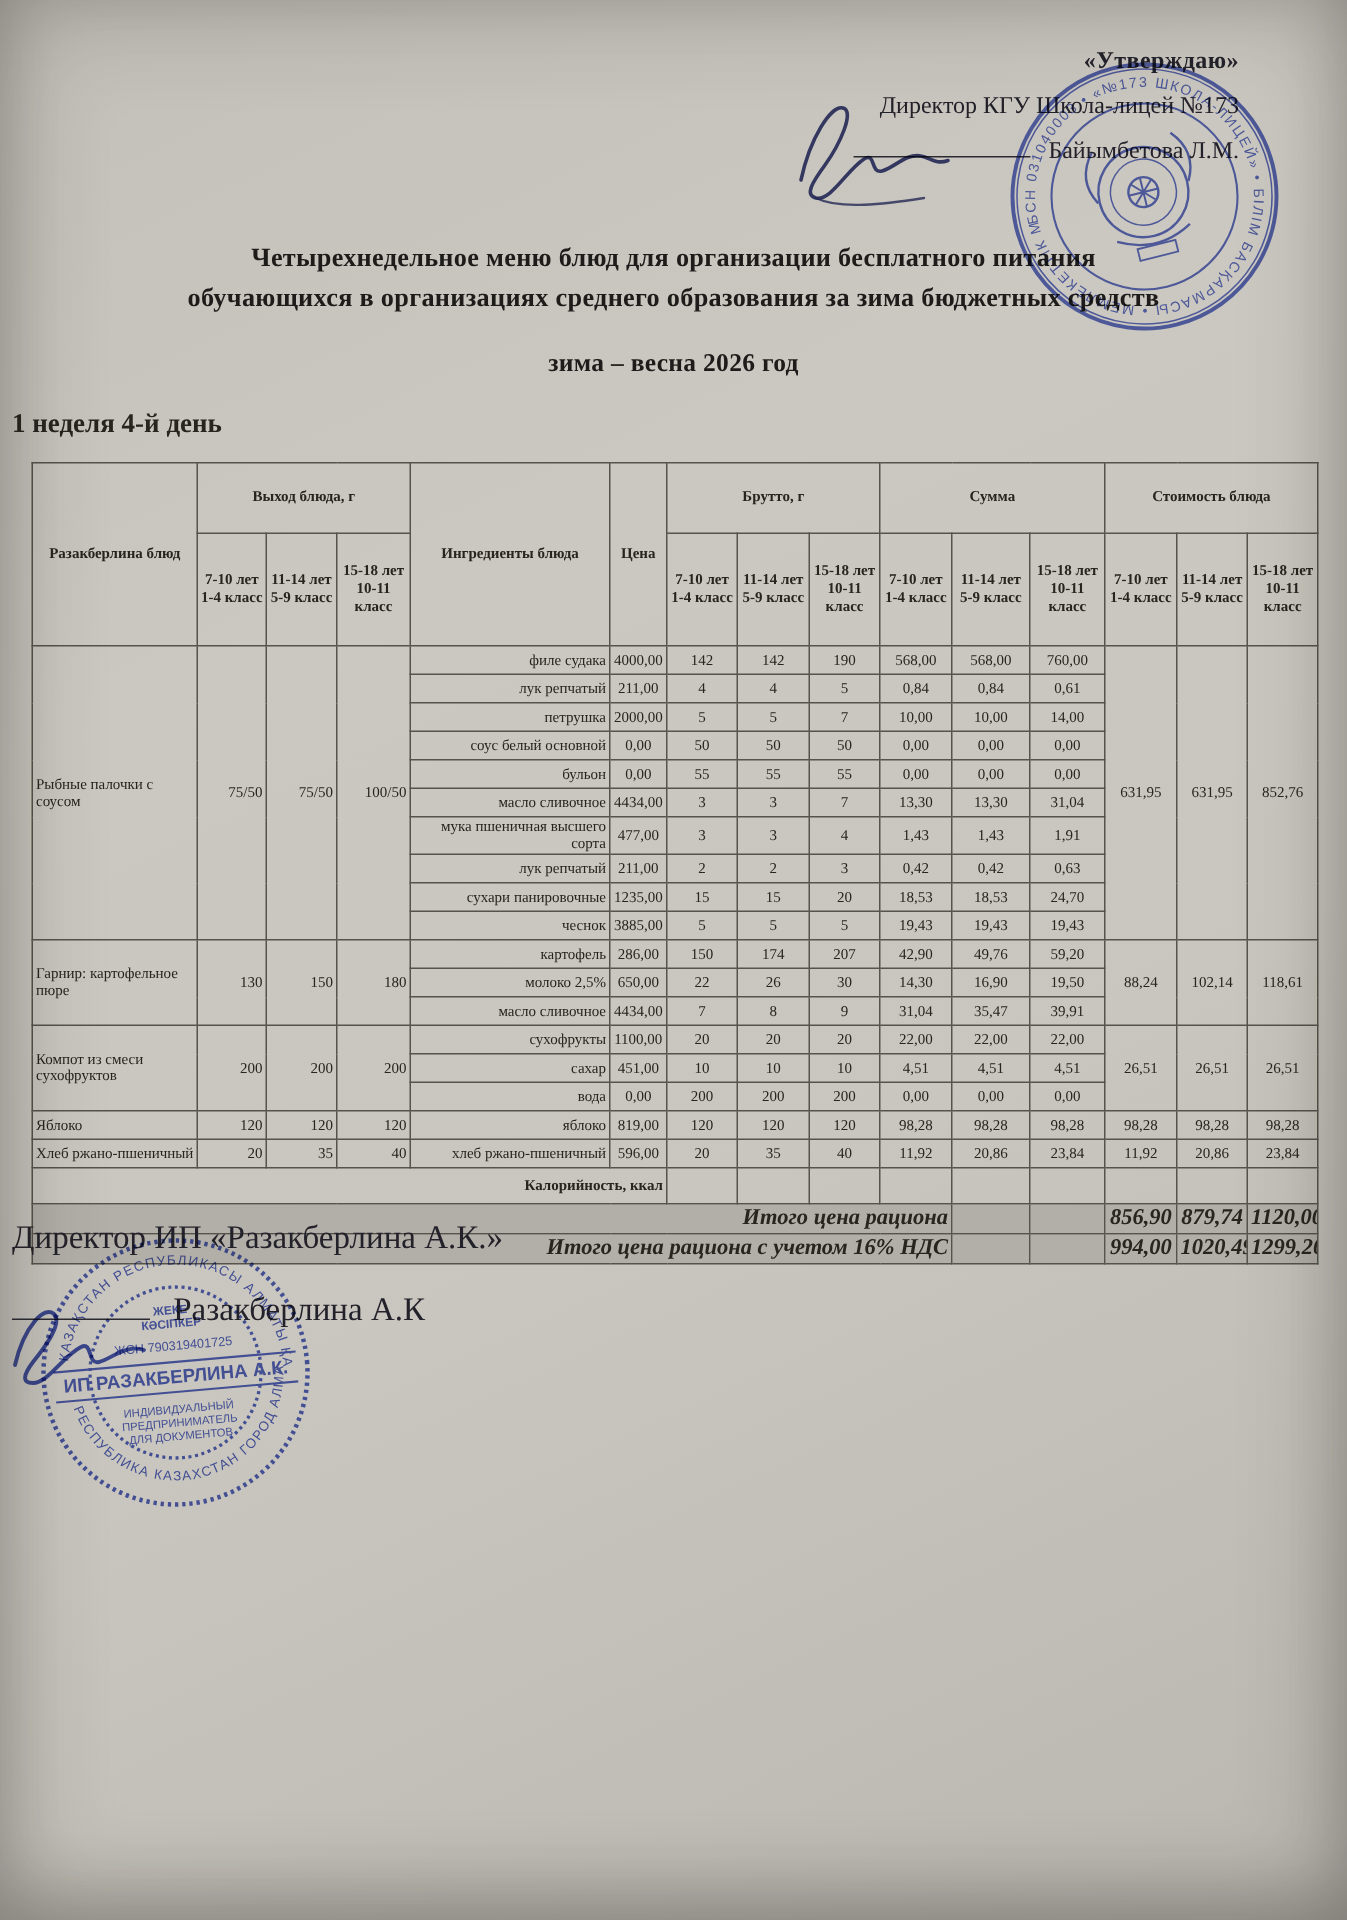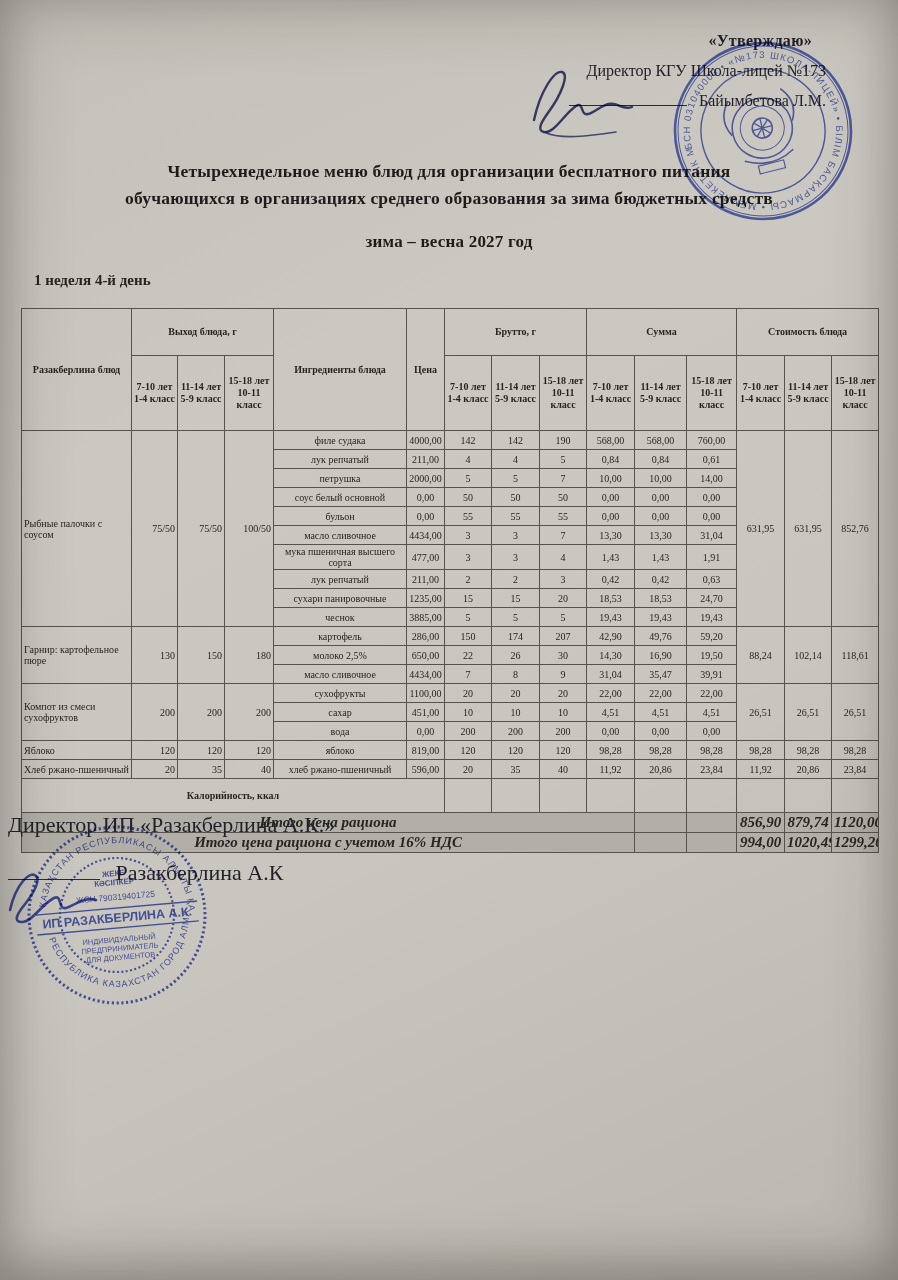--- a/index.html
+++ b/index.html
@@ -10,43 +10,43 @@
     color:#22211f;
   }
   .photo{position:relative;width:898px;height:1280px;
     background:linear-gradient(155deg,#c3c0b9 0%,#cbc8c1 30%,#c9c6bf 60%,#bab7b0 100%);
   }
   .photo .vignette{position:absolute;inset:0;pointer-events:none;z-index:50;
     box-shadow:inset 0 0 70px rgba(40,38,34,.30), inset 0 -18px 40px rgba(40,38,34,.18);
   }
   
   .approve{position:absolute;top:26px;right:72px;text-align:right;font-size:16px;line-height:30px;color:#23222a;}
-  .approve .approve-word{font-weight:bold;margin-right:14px;letter-spacing:.3px;}
+  .approve .approve-word{font-weight:bold;letter-spacing:.3px;}
   .sig-line{display:inline-block;width:118px;border-bottom:1.5px solid #2b2a33;height:14px;margin-right:8px;}
   
   .title{position:absolute;top:158px;left:0;width:898px;text-align:center;font-weight:bold;
     font-size:17.5px;line-height:27px;color:#1d1c1a;letter-spacing:.2px;}
   .title .season{margin-top:16px;font-size:17px;}
-  .week-label{position:absolute;top:272px;left:34px;font-weight:bold;font-size:15px;color:#26251f;}
+  .week-label{position:absolute;top:272px;left:8px;font-weight:bold;font-size:18px;color:#26251f;}
   
   .menu-table-wrap{position:absolute;top:308px;left:21px;width:857px;}
   table.menu{border-collapse:collapse;width:857px;table-layout:fixed;
     font-size:10px;color:#26251f;}
   table.menu th,table.menu td{border:1px solid #55534c;padding:1px 2px;vertical-align:middle;
     overflow:hidden;white-space:normal;}
   table.menu thead th{font-weight:bold;text-align:center;line-height:12px;padding:14px 1px;}
   table.menu thead tr.grp th{height:18px;}
   table.menu thead tr.sub th{height:46px;}
   td.c{text-align:center;}
-  td.l{text-align:center;padding-left:3px;}
+  td.l{text-align:right;padding-left:3px;}
   td.top{vertical-align:top;padding-top:2px;text-align:right;}
   tr.ing{height:19px;}
   td.dish-name{vertical-align:top;text-align:left;padding:2px 2px 0 3px;line-height:11px;}
   td.cost-cell{vertical-align:top;padding-top:3px;text-align:center;}
-  tr.kcal{height:34px;}
+  tr.kcal{height:24px;}
   tr.kcal td{font-weight:bold;}
   tr.itogo{height:16px;background:#b2afa8;}
   tr.itogo td{font-style:italic;font-weight:bold;font-size:15px;}
   
   .signoff{position:absolute;top:812px;left:8px;font-size:22px;color:#23222a;z-index:10;}
   .signoff .row2{margin-top:22px;}
   .signoff .sig-line2{display:inline-block;width:92px;border-bottom:1.5px solid #2b2a33;height:12px;margin-right:10px;}
   
   .stamp{position:absolute;mix-blend-mode:multiply;opacity:.88;z-index:20;}
   .stamp text{font-family:"Liberation Sans","DejaVu Sans",sans-serif;}
@@ -89,21 +89,21 @@
       <path d="M88,85 l14,14 M102,85 l-14,14 M95,82 v20 M85,92 h20" stroke-width="1.3"></path>
       <path d="M64,92 q-10,-18 4,-34 M126,92 q10,-18 -4,-34" stroke-width="1.6"></path>
       <path d="M70,120 q25,14 50,0" stroke-width="1.6"></path>
       <path d="M82,128 h26 v8 h-26 z" stroke-width="1.2"></path>
     </g>
   </svg>
 
   <div class="title">
     <div>Четырехнедельное меню блюд для организации бесплатного питания</div>
     <div>обучающихся в организациях среднего образования за зима бюджетных средств</div>
-    <div class="season">зима – весна  2027 год</div>
+    <div class="season">зима – весна  2026 год</div>
   </div>
 
   <div class="week-label">1 неделя 4-й день</div>
 
   <div class="menu-table-wrap">
     <table class="menu" id="menu-table">
       <colgroup>
         <col style="width:110px">
           <col style="width:46px">
           <col style="width:47px">

